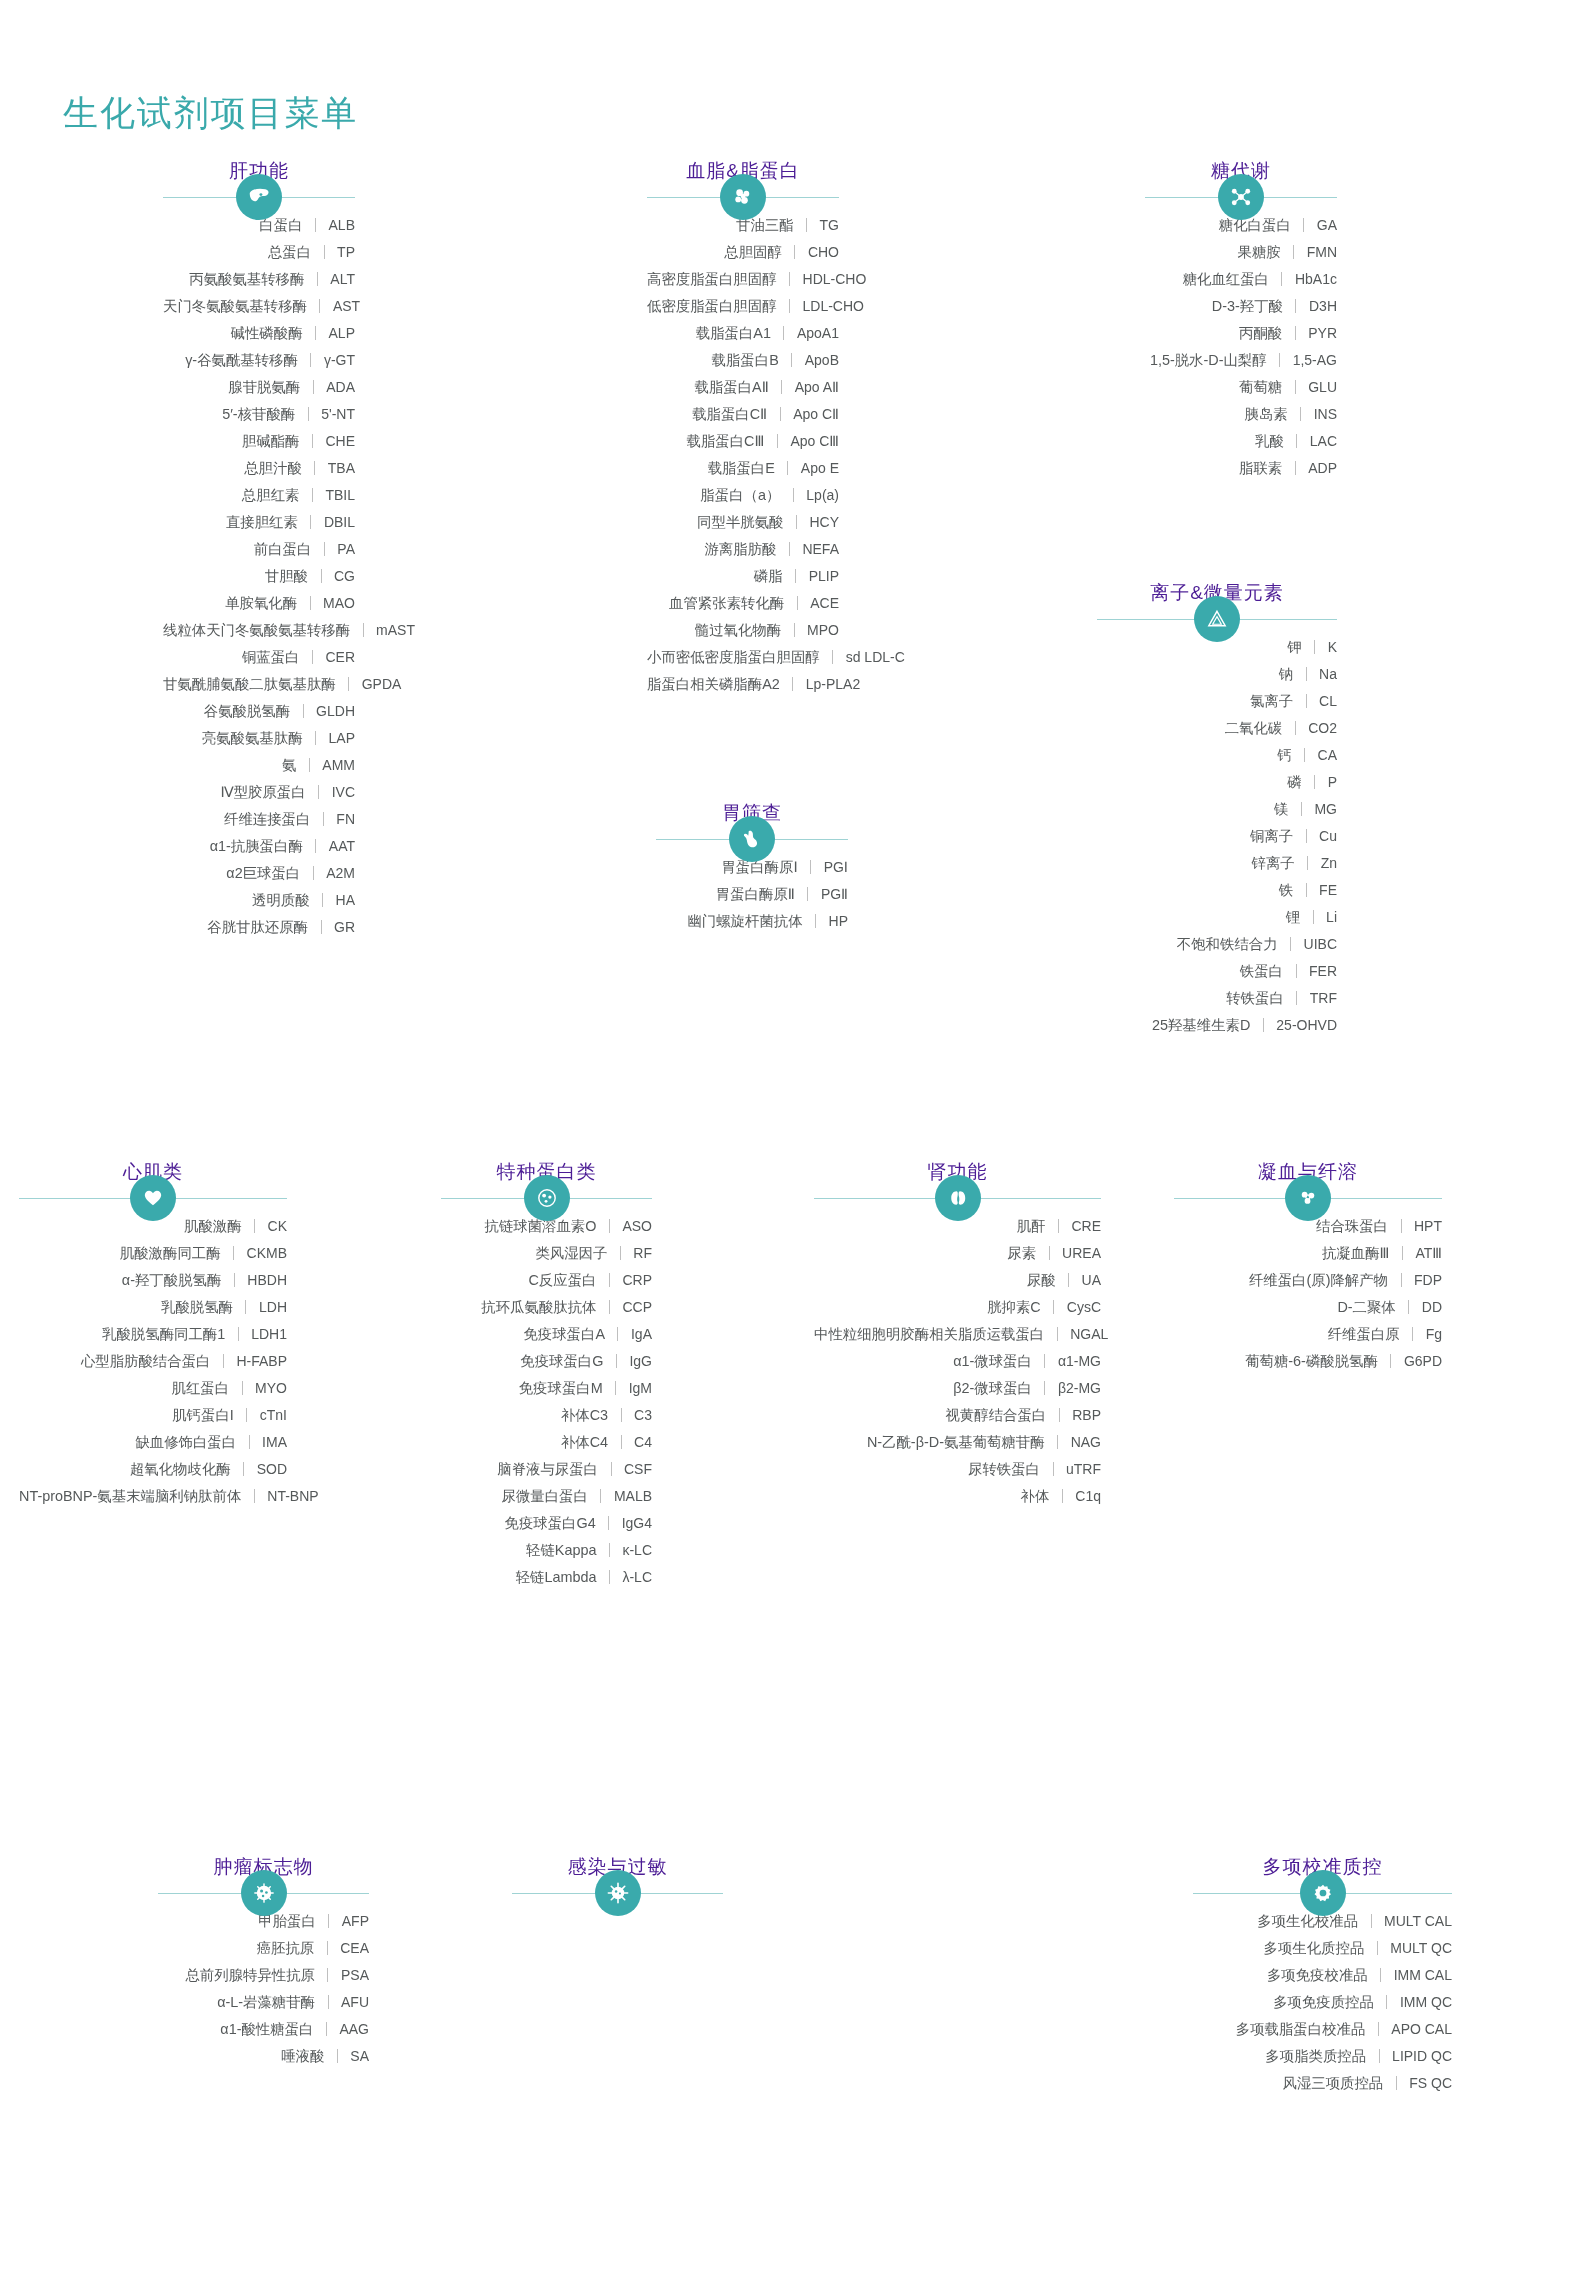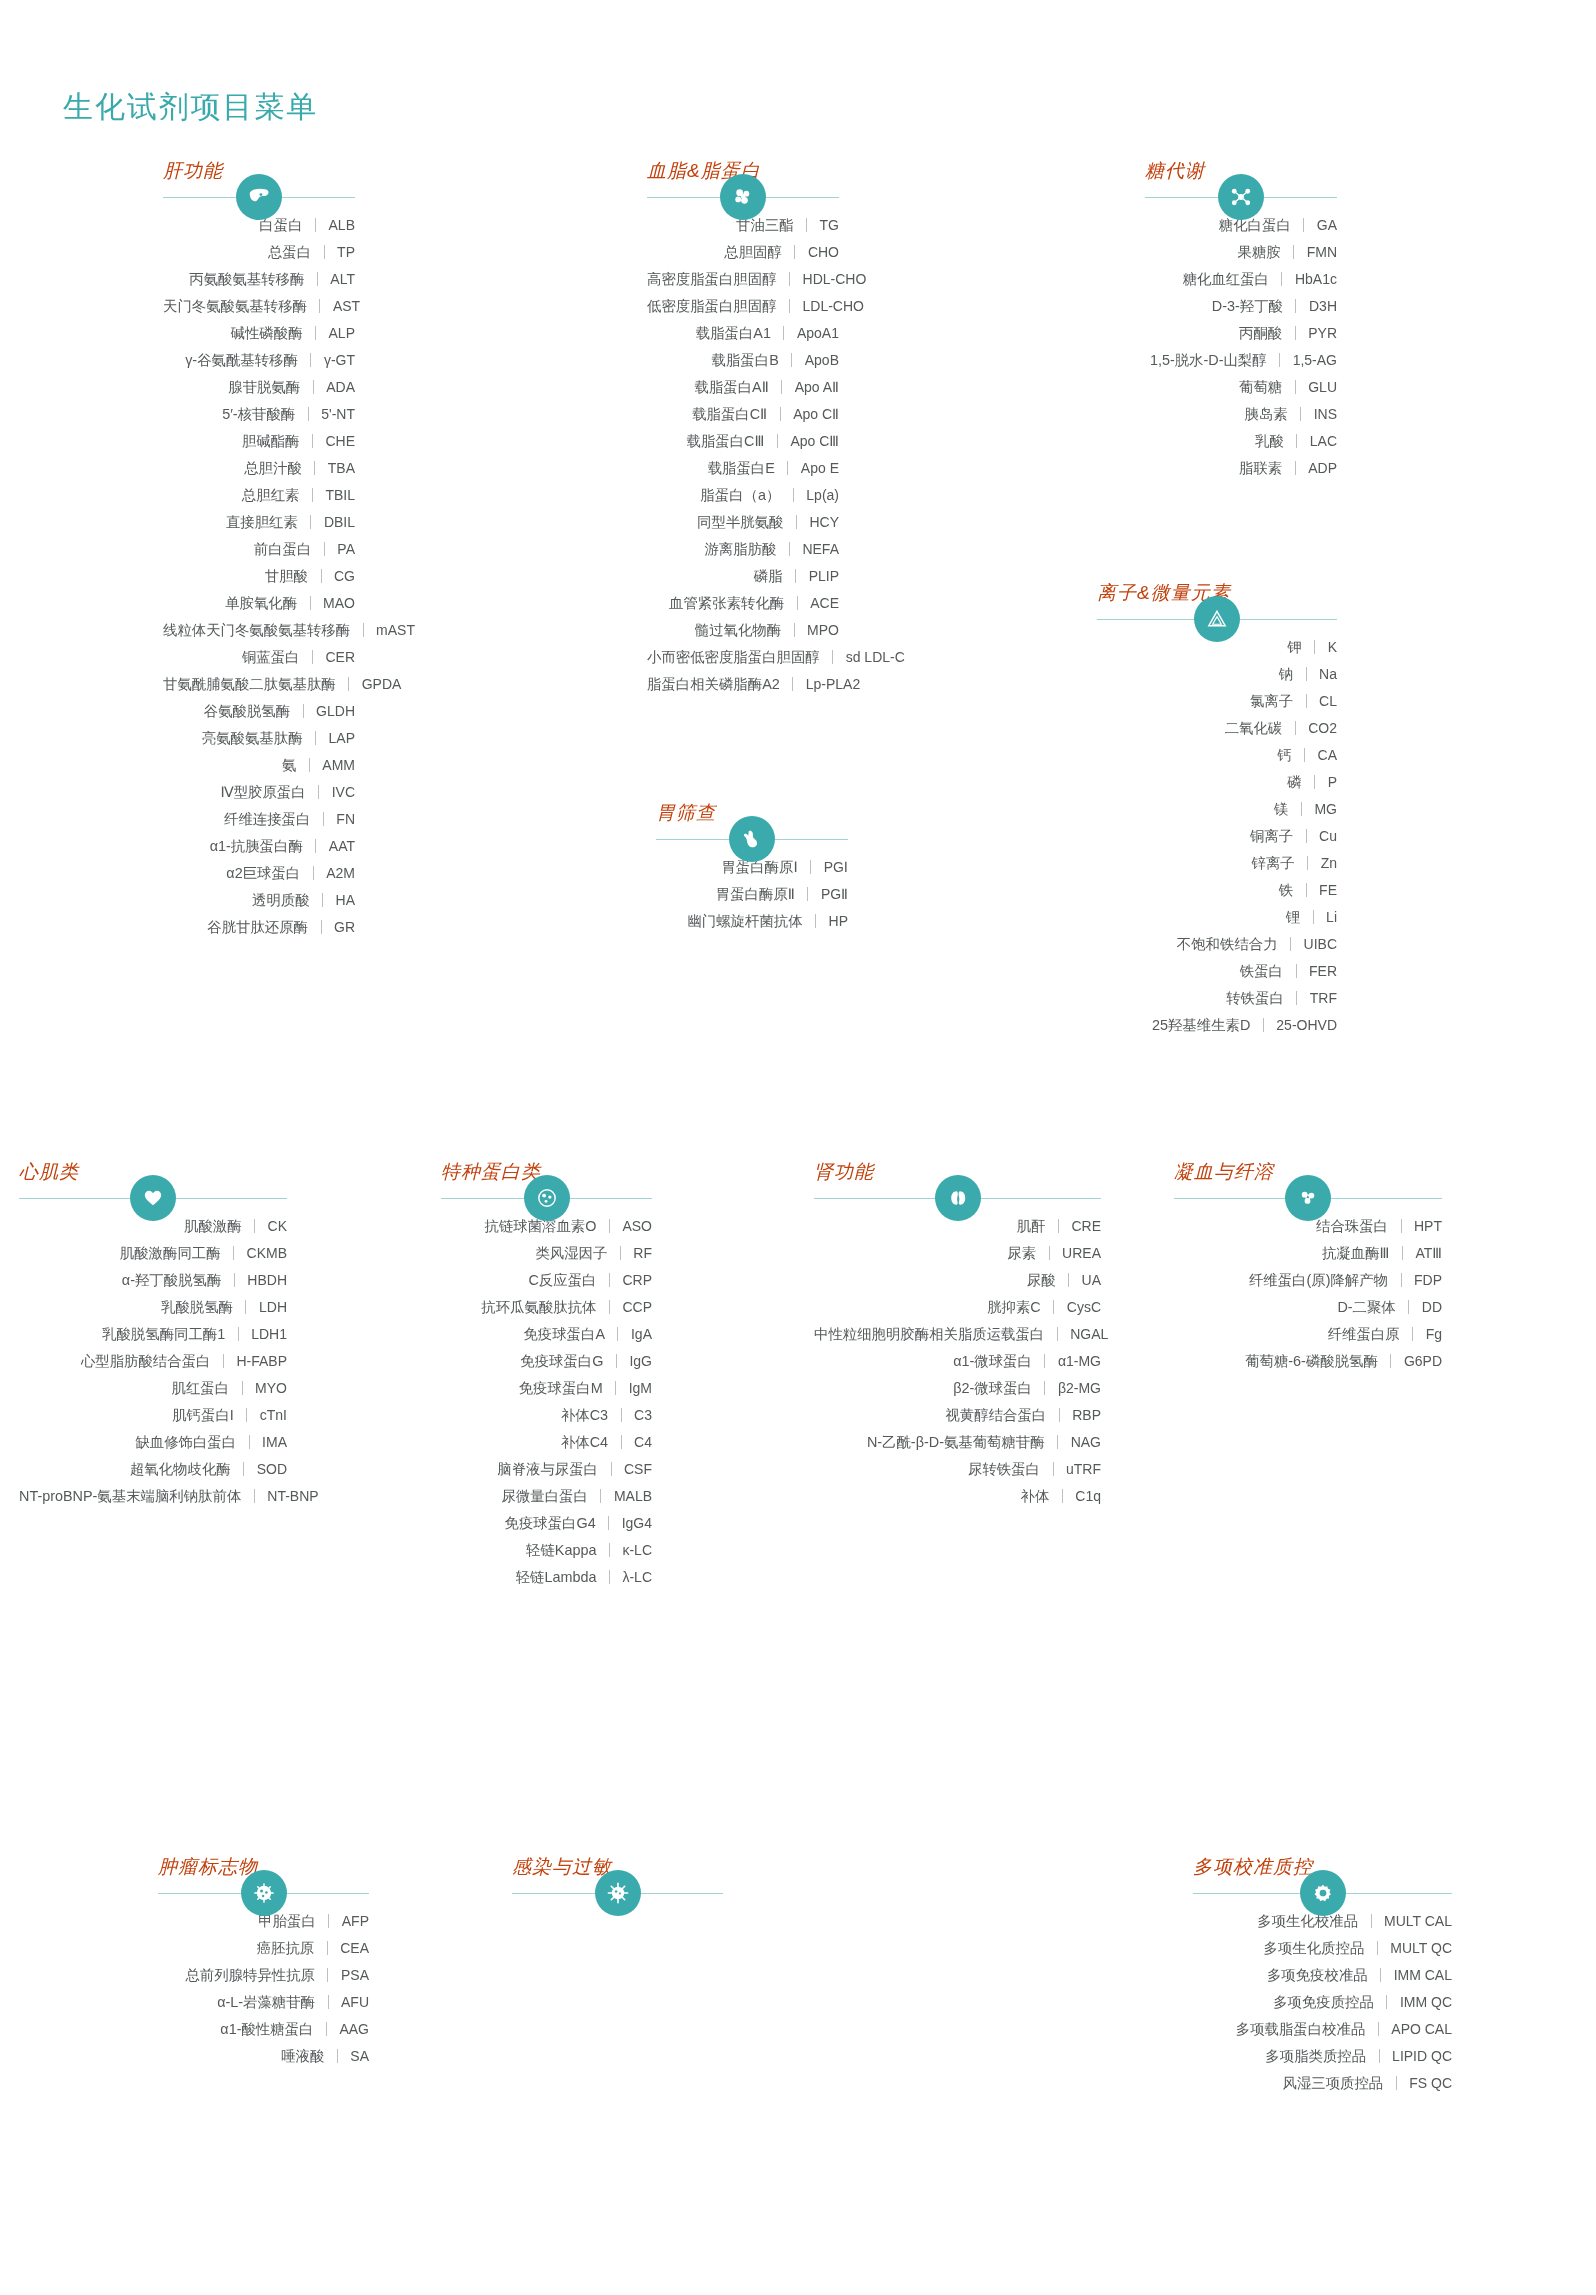--- a/index.html
+++ b/index.html
@@ -18,39 +18,38 @@
     width: 1597px;
     height: 2295px;
     box-sizing: border-box;
     padding: 0;
     overflow: hidden;
   }
   .title {
     position: absolute;
     left: 63px;
     top: 67px;
-    font-size: 30px;
+    font-size: 35px;
     letter-spacing: 1.9px;
     color: #3aa9ab;
     font-weight: normal;
   }
 
   
   .section {
     position: absolute;
     box-sizing: border-box;
   }
   .sec-title {
-    text-align: left;
+    text-align: center;
     font-size: 19px;
-    color: #c2410c;
+    color: #4c1d95;
     letter-spacing: 1px;
     margin-bottom: 12.5px;
     white-space: nowrap;
-    font-style: italic;
   }
   .sec-rule {
     position: relative;
     height: 1.4px;
     background: #9fd3d4;
     width: 100%;
   }
   .sec-icon {
     position: absolute;
     left: 50%;

